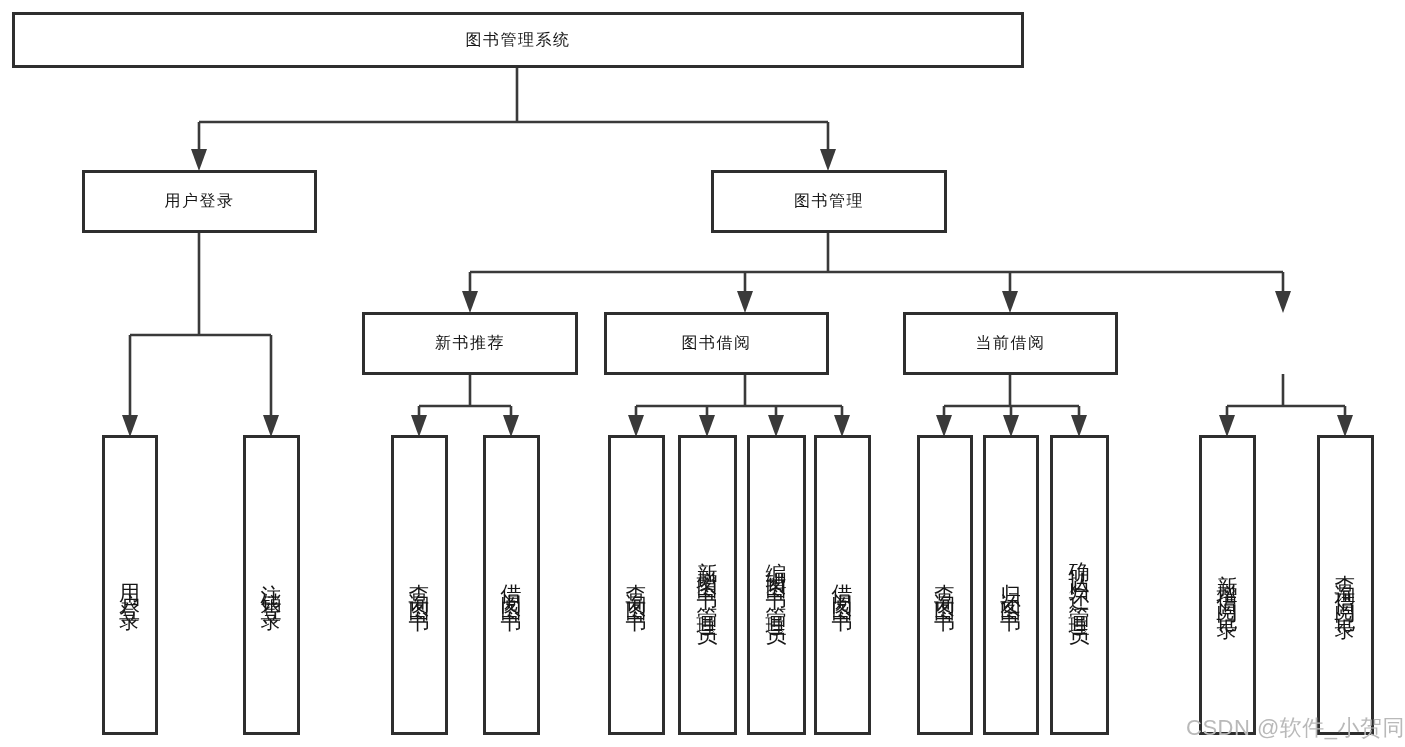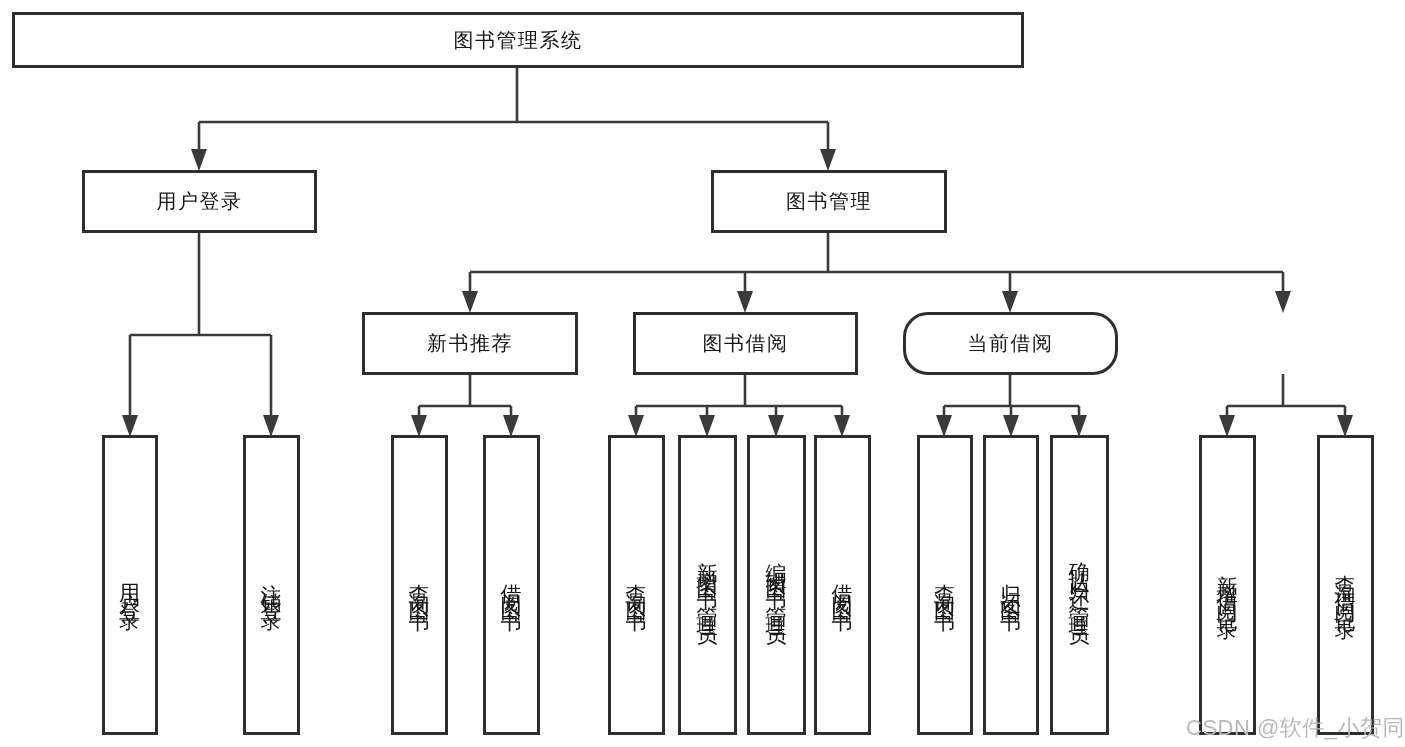--- a/index.html
+++ b/index.html
@@ -33,21 +33,21 @@
     position: absolute;
     box-sizing: border-box;
     background: var(--fill, #ffffff);
     border: 3px solid var(--border, #2e2e2e);
     display: flex;
     align-items: center;
     justify-content: center;
     color: var(--text, #161616);
   }
   .hbox {
-    font-size: 20px;
+    font-size: 16px;
     letter-spacing: 1.5px;
     font-family: Liberation Mono, monospace;
   }
   .vbox {
     writing-mode: vertical-rl;
     font-size: 21px;
     letter-spacing: 9px;
     line-height: 1;
   }
   .watermark {
@@ -109,24 +109,24 @@
   <div class="box hbox" style="left:82px; top:170px; width:235px; height:63px;">
     <span>用户登录</span>
   </div>
   <div class="box hbox" style="left:711px; top:170px; width:236px; height:63px;justify-content:center;">
     <span>图书管理</span>
   </div>
 
   <div class="box hbox" style="left:362px; top:312px; width:216px; height:63px;">
     <span>新书推荐</span>
   </div>
-  <div class="box hbox" style="left:633px; top:312px; width:225px; height:63px;">
+  <div class="box hbox" style="left:604px; top:312px; width:225px; height:63px;">
     <span>图书借阅</span>
   </div>
-  <div class="box hbox" style="left:903px; top:312px; width:215px; height:63px;border-radius:25px;">
+  <div class="box hbox" style="left:903px; top:312px; width:215px; height:63px;">
     <span>当前借阅</span>
   </div>
 
   <div class="box vbox" style="left:102px; top:435px; width:56px; height:300px;">
     <span>用户登录</span>
   </div>
   <div class="box vbox" style="left:243px; top:435px; width:57px; height:300px;">
     <span>注销登录</span>
   </div>
 

